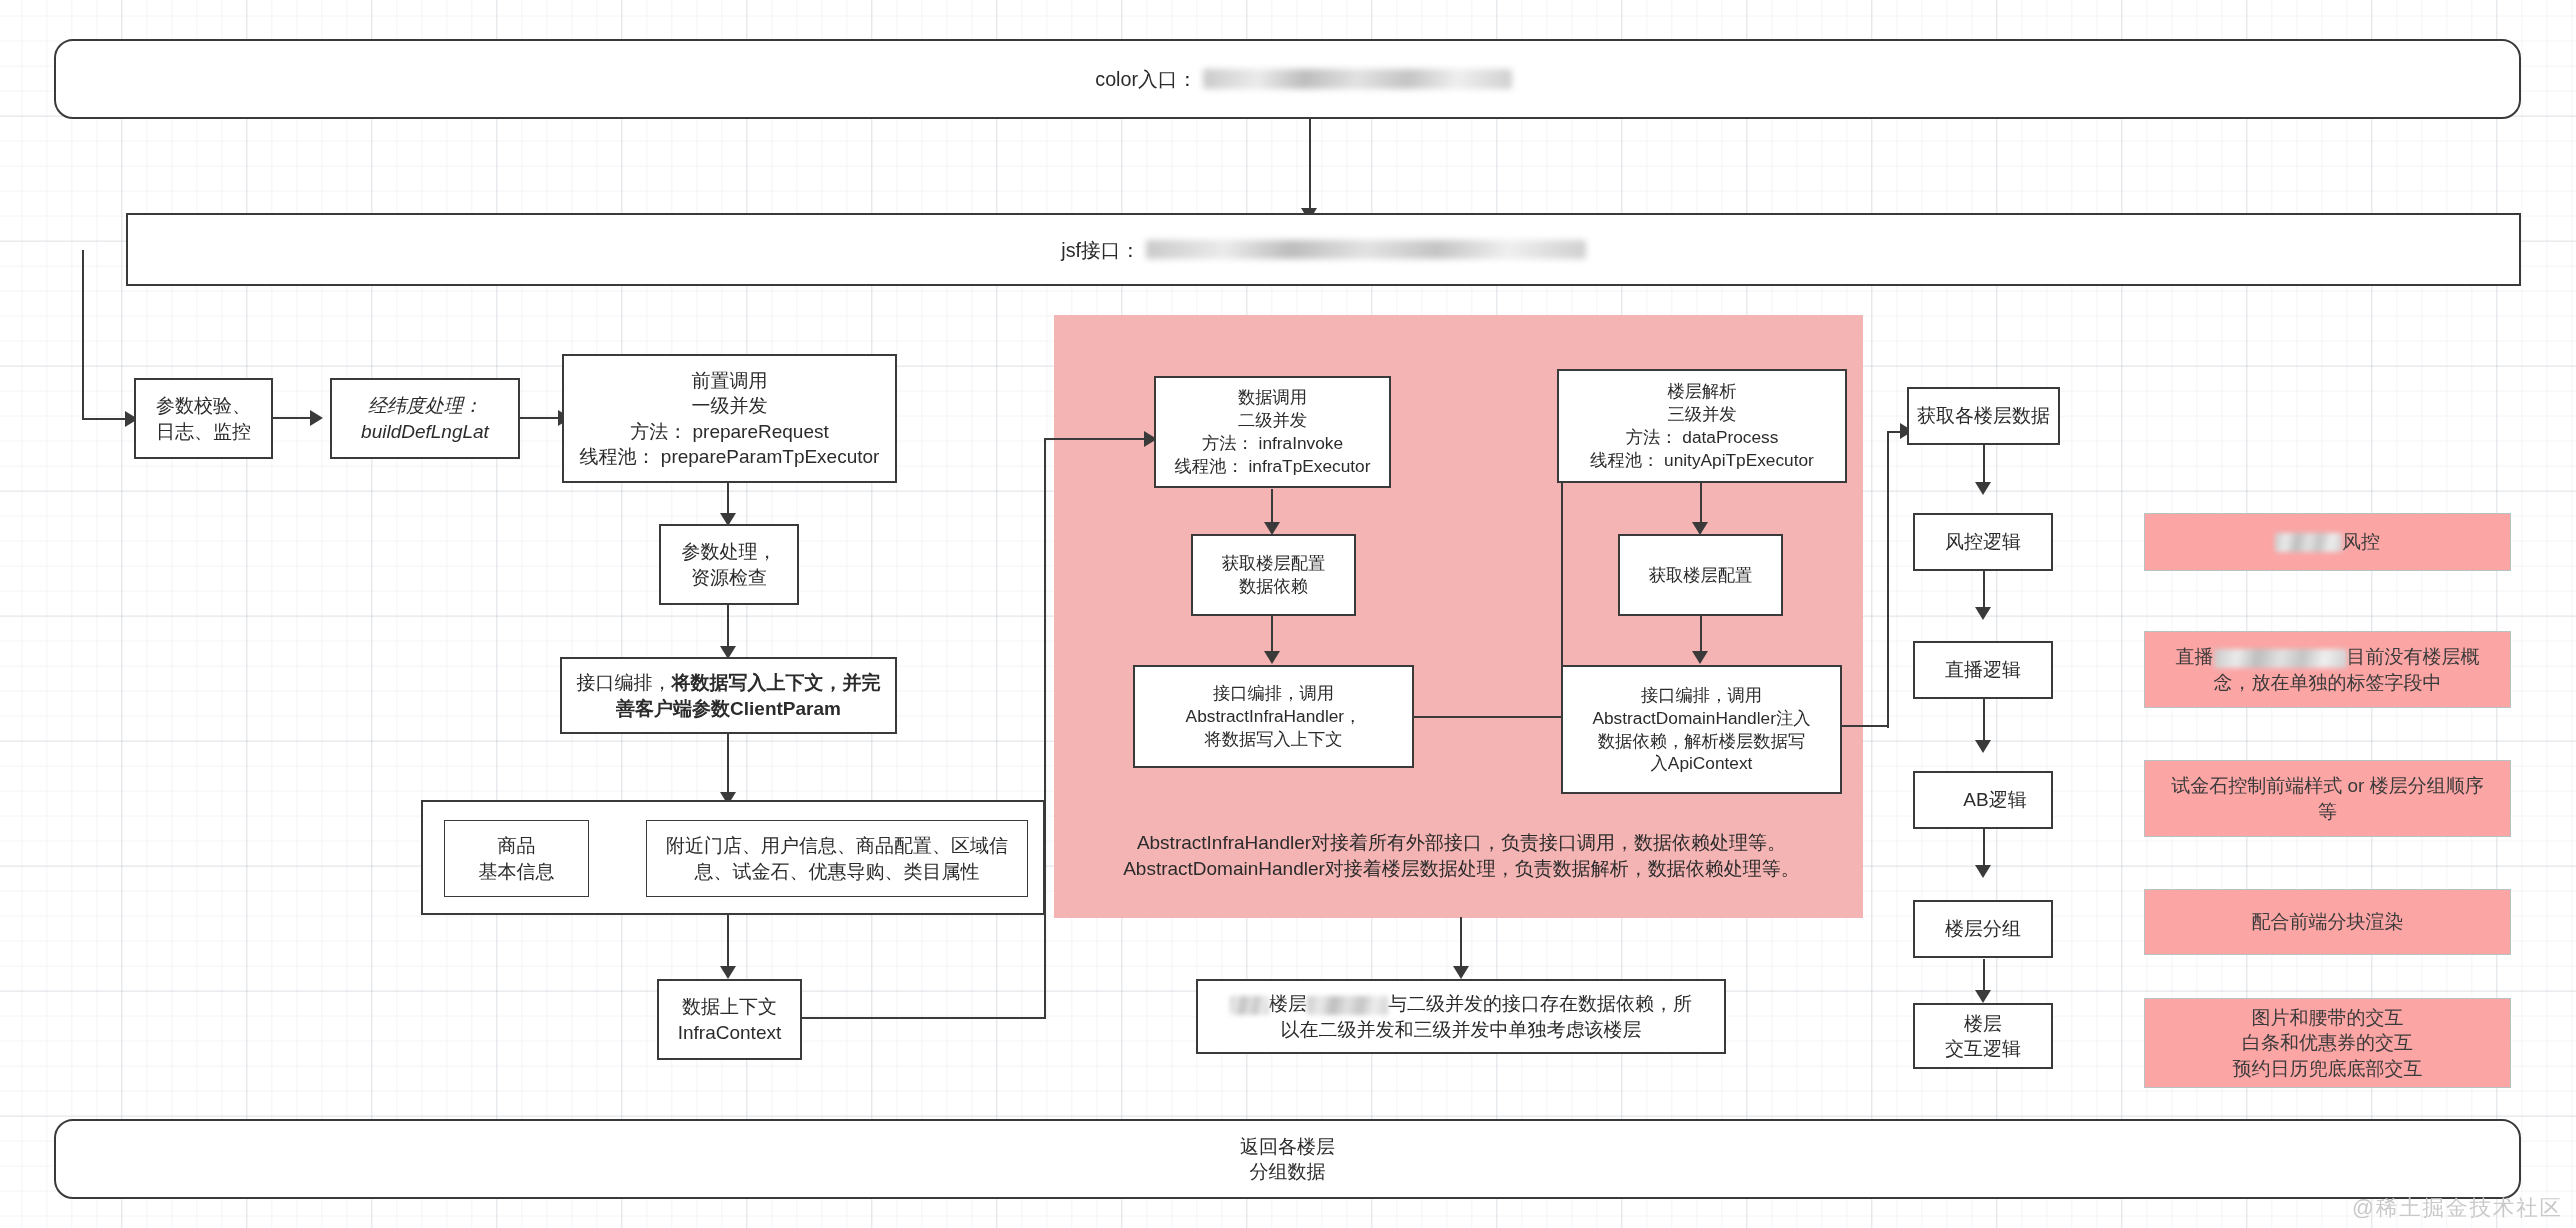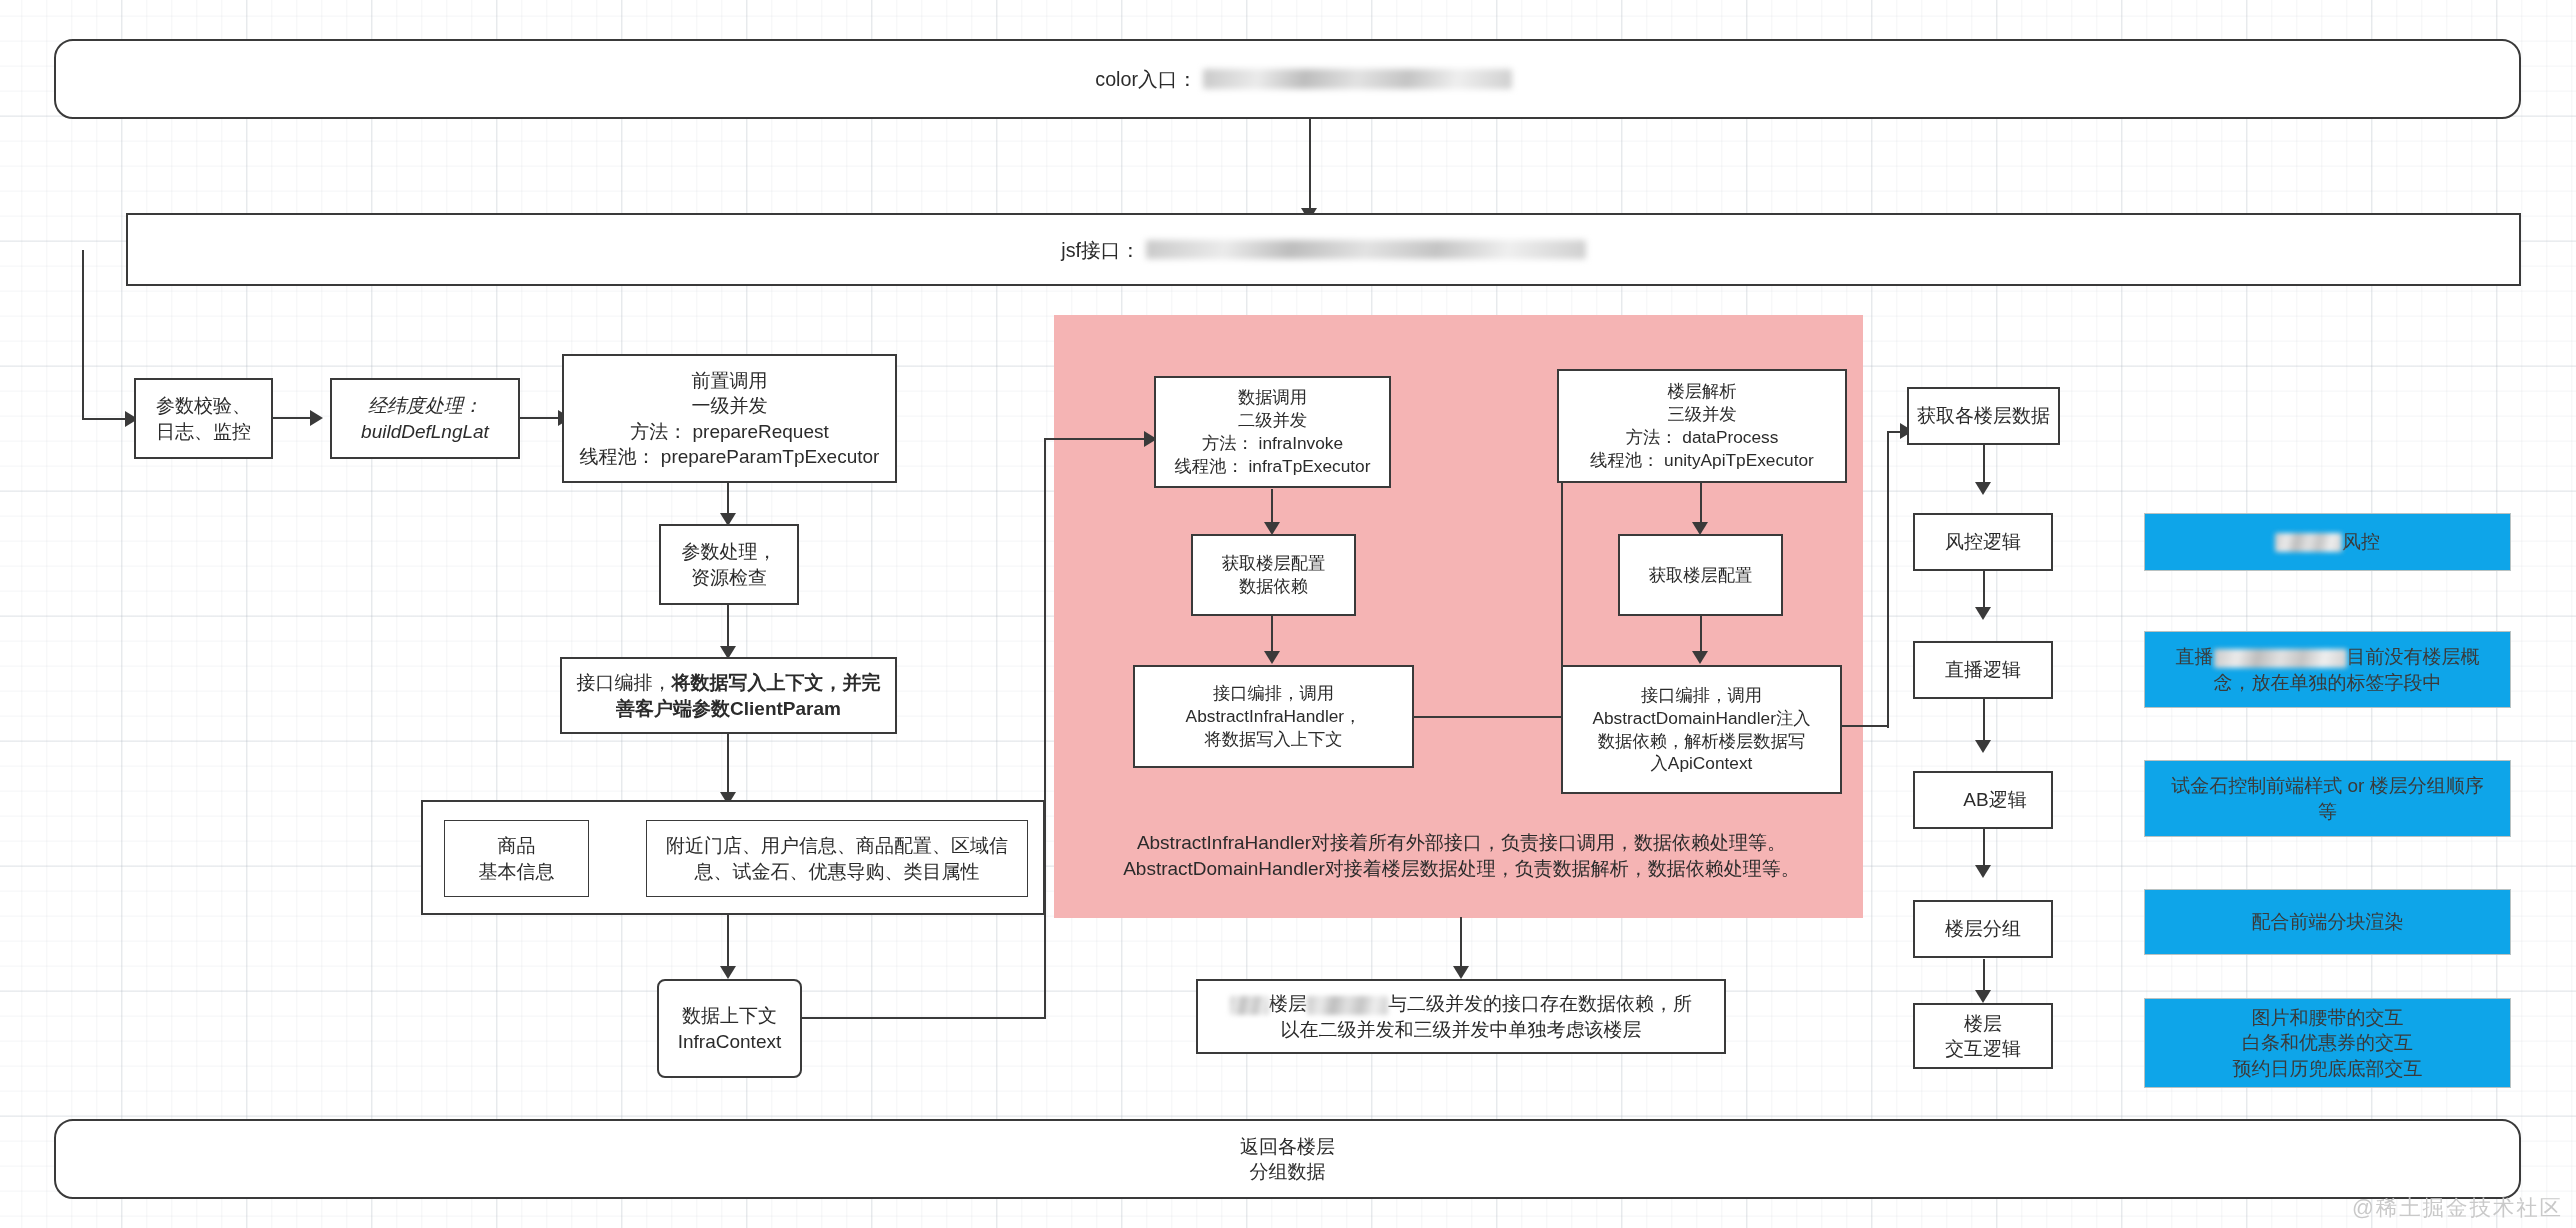--- a/index.html
+++ b/index.html
@@ -32,21 +32,21 @@
     z-index:5;
   }
   .box{
     background:#ffffff;
     border:2.3px solid #3a3a3a;
   }
   .rounded{
     border-radius:19px;
   }
   .gray{
-    background:#0ea5e9;
+    background:#fca5a5;
     border:1.9px solid #b9c2c2;
     color:#3a3a3a;
   }
   .plain{
     border:none;background:transparent;
   }
   .pink-region{
     position:absolute;
     background:#f5b4b4;
     z-index:1;
@@ -159,21 +159,21 @@
 <div class="arw arw-r" style="left:630px;top:850px;"></div>
 
 <div class="node box" style="left:646px;top:820px;width:382px;height:77px;flex-direction:column;border-width:1.9px;">
   <span class="fs15">附近门店、用户信息、商品配置、区域信</span>
   <span class="fs15">息、试金石、优惠导购、类目属性</span>
 </div>
 
 <div class="ln lnv" style="left:727px;top:915px;height:54px;"></div>
 <div class="arw arw-d" style="left:720px;top:966px;"></div>
 
-<div class="node box" style="left:657px;top:979px;width:145px;height:99px;flex-direction:column;border-radius:8px;">
+<div class="node box" style="left:657px;top:979px;width:145px;height:81px;flex-direction:column;">
   <span class="fs15">数据上下文</span>
   <span class="fs15">InfraContext</span>
 </div>
 
 <div class="ln lnh" style="left:802px;top:1017px;width:243px;"></div>
 <div class="ln lnv" style="left:1044px;top:438px;height:581px;"></div>
 <div class="ln lnh" style="left:1044px;top:438px;width:108px;"></div>
 <div class="arw arw-r" style="left:1144px;top:431px;"></div>
 
 <div class="node box" style="left:1154px;top:376px;width:237px;height:112px;flex-direction:column;">

